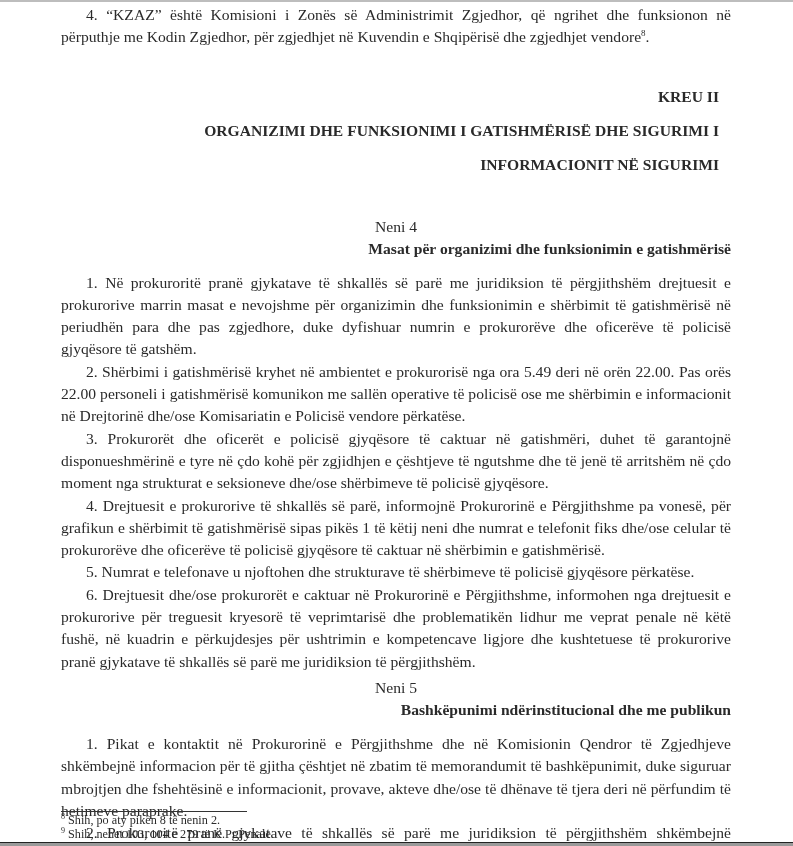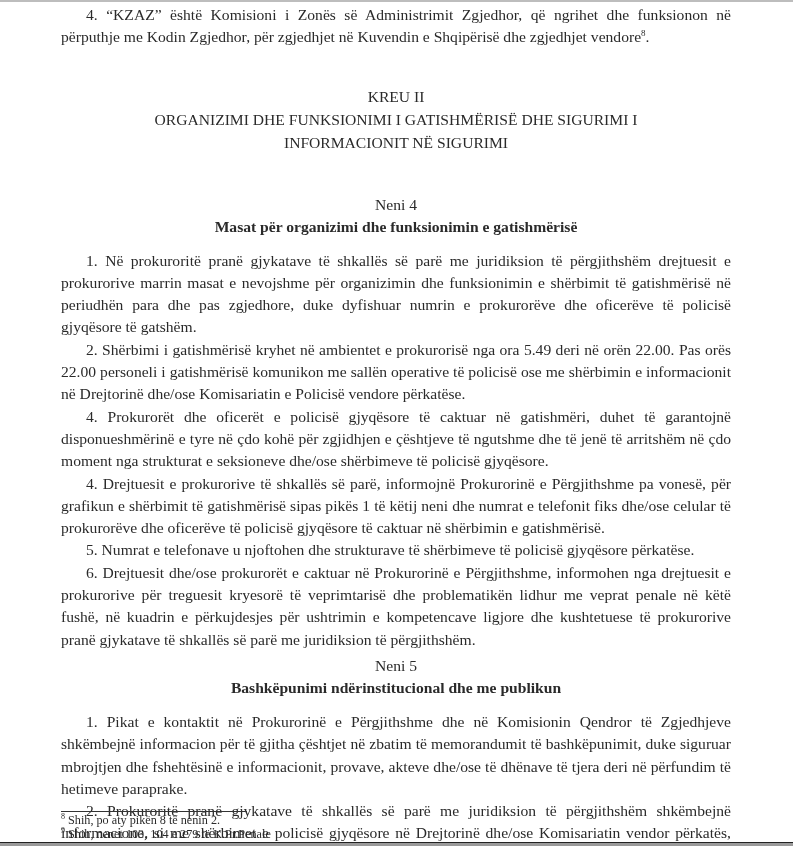--- a/index.html
+++ b/index.html
@@ -33,34 +33,34 @@
       margin: 0;
       text-align: justify;
       text-indent: 25px;
     }
     .para sup {
       font-size: 9px;
       line-height: 0;
       vertical-align: super;
     }
     .chapter {
-      text-align: center;
-      font-weight: normal;
-      margin: 1px;
+      text-align: right;
+      font-weight: bold;
+      margin: 12px;
       line-height: 22px;
     }
     .chapter-block { margin-top: 37px; }
     .article-block { margin-top: 40px; margin-bottom: 12px; }
     .article-num {
       text-align: center;
       margin: 0;
       line-height: 22px;
     }
     .article-title {
-      text-align: center;
+      text-align: right;
       font-weight: bold;
       margin: 0;
       line-height: 22px;
     }
     .art5 { margin-top: 4px; }
     .footnote-rule {
       position: absolute;
       left: 61px;
       top: 811px;
       width: 186px;
@@ -99,21 +99,21 @@
   </div>
 
   <div class="article-block">
     <p class="article-num">Neni 4</p>
     <p class="article-title">Masat për organizimi dhe funksionimin e gatishmërisë</p>
   </div>
 
   <div>
     <p class="para">1. Në prokuroritë pranë gjykatave të shkallës së parë me juridiksion të përgjithshëm drejtuesit e prokurorive marrin masat e nevojshme për organizimin dhe funksionimin e shërbimit të gatishmërisë në periudhën para dhe pas zgjedhore, duke dyfishuar numrin e prokurorëve dhe oficerëve të policisë gjyqësore të gatshëm.</p>
     <p class="para">2. Shërbimi i gatishmërisë kryhet në ambientet e prokurorisë nga ora 5.49 deri në orën 22.00. Pas orës 22.00 personeli i gatishmërisë komunikon me sallën operative të policisë ose me shërbimin e informacionit në Drejtorinë dhe/ose Komisariatin e Policisë vendore përkatëse.</p>
-    <p class="para">4. Prokurorët dhe oficerët e policisë gjyqësore të caktuar në gatishmëri, duhet të garantojnë disponueshmërinë e tyre në çdo kohë për zgjidhjen e çështjeve të ngutshme dhe të jenë të arritshëm në çdo moment nga strukturat e seksioneve dhe/ose shërbimeve të policisë gjyqësore.</p>
+    <p class="para">3. Prokurorët dhe oficerët e policisë gjyqësore të caktuar në gatishmëri, duhet të garantojnë disponueshmërinë e tyre në çdo kohë për zgjidhjen e çështjeve të ngutshme dhe të jenë të arritshëm në çdo moment nga strukturat e seksioneve dhe/ose shërbimeve të policisë gjyqësore.</p>
     <p class="para">4. Drejtuesit e prokurorive të shkallës së parë, informojnë Prokurorinë e Përgjithshme pa vonesë, për grafikun e shërbimit të gatishmërisë sipas pikës 1 të këtij neni dhe numrat e telefonit fiks dhe/ose celular të prokurorëve dhe oficerëve të policisë gjyqësore të caktuar në shërbimin e gatishmërisë.</p>
     <p class="para">5. Numrat e telefonave u njoftohen dhe strukturave të shërbimeve të policisë gjyqësore përkatëse.</p>
     <p class="para">6. Drejtuesit dhe/ose prokurorët e caktuar në Prokurorinë e Përgjithshme, informohen nga drejtuesit e prokurorive për treguesit kryesorë të veprimtarisë dhe problematikën lidhur me veprat penale në këtë fushë, në kuadrin e përkujdesjes për ushtrimin e kompetencave ligjore dhe kushtetuese të prokurorive pranë gjykatave të shkallës së parë me juridiksion të përgjithshëm.</p>
   </div>
 
   <div class="article-block art5">
     <p class="article-num">Neni 5</p>
     <p class="article-title">Bashkëpunimi ndërinstitucional dhe me publikun</p>
   </div>
 

